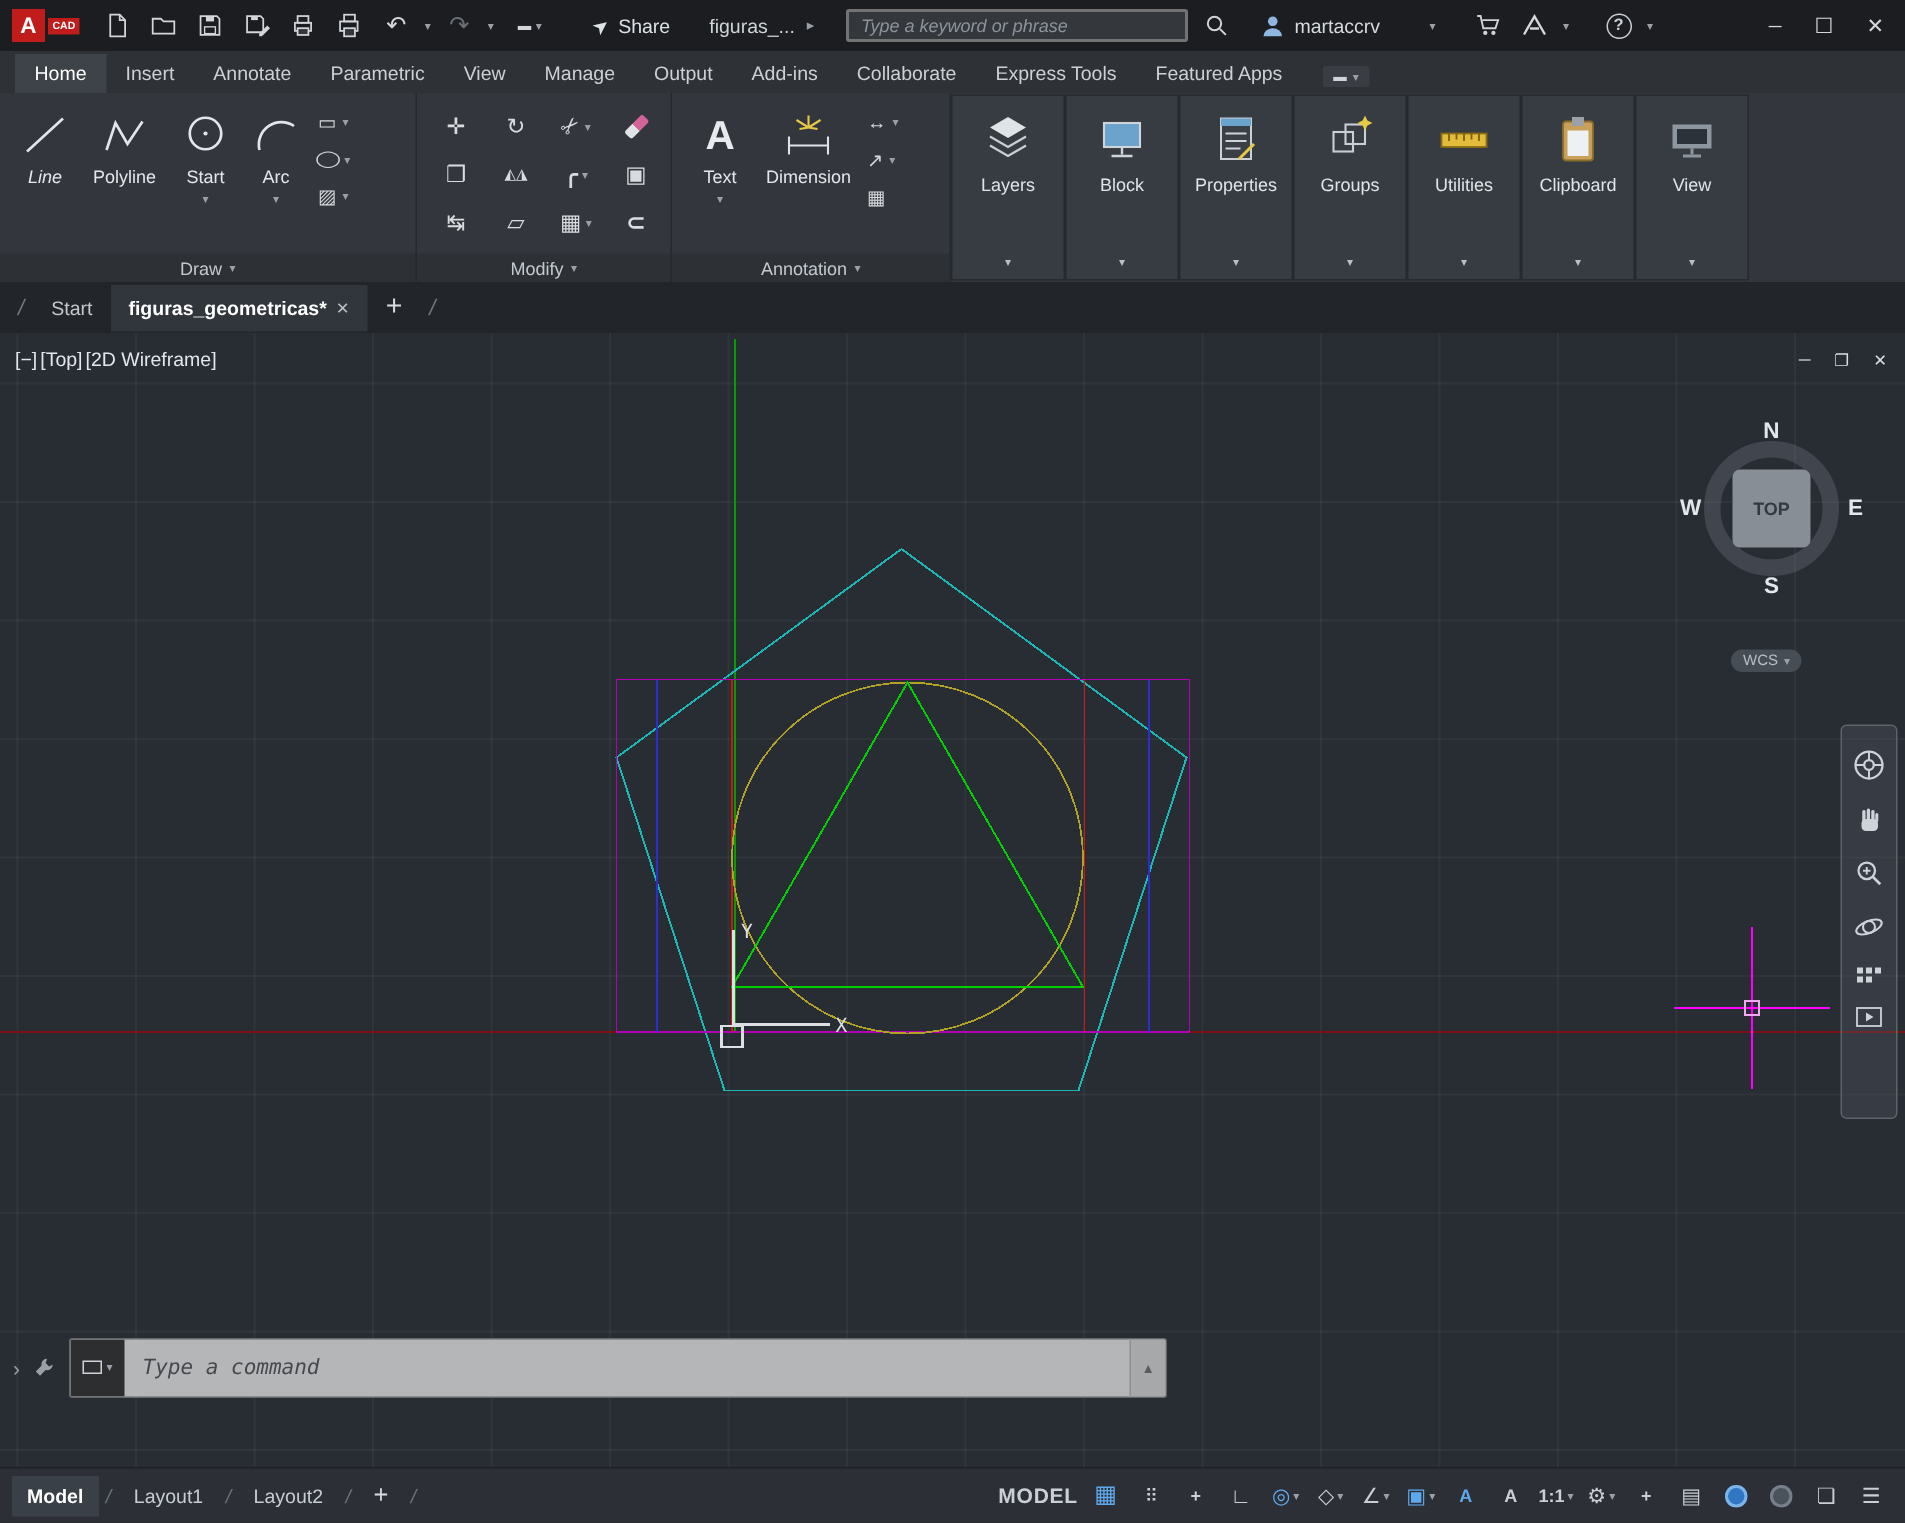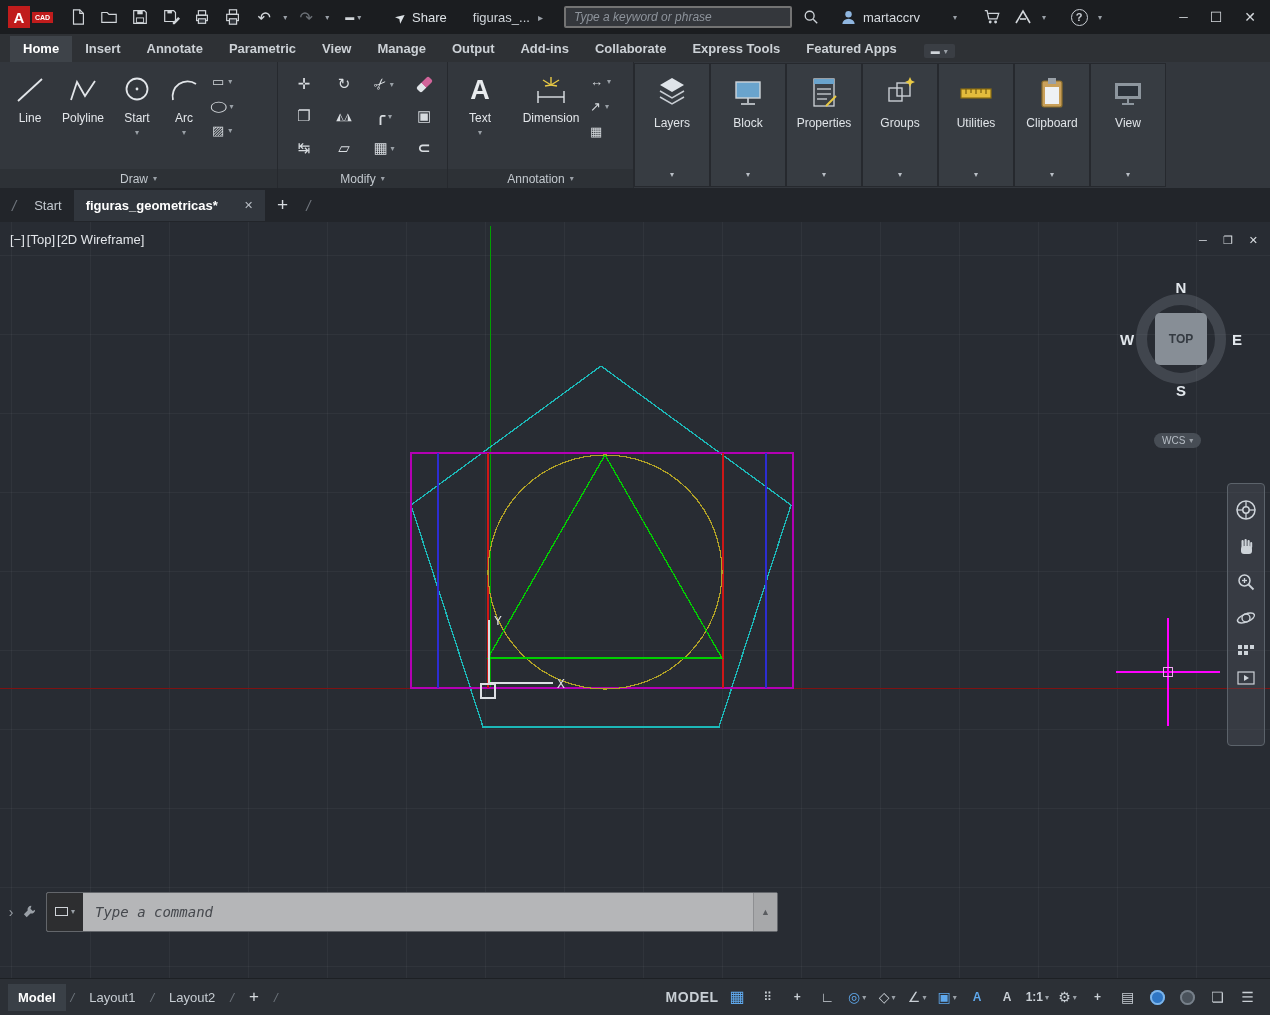--- a/index.html
+++ b/index.html
@@ -23,21 +23,21 @@
   .search { width:228px; height:22px; background:#34373c; border:2px solid #737373; border-radius:2px; margin-left:14px; display:flex; align-items:center; padding:0 8px; }
   .search input { flex:1; min-width:0; background:transparent; border:none; outline:none; color:#c6cbd1; font-style:italic; font-size:12px; font-family:"Liberation Sans",sans-serif; }
   .search input::placeholder { color:#8d939b; font-style:italic; }
   .user { display:flex; align-items:center; gap:6px; margin-left:10px; color:#d6dadf; }
   .helpq { width:17px; height:17px; border-radius:50%; border:1.5px solid #c9ced4; color:#c9ced4; font-size:11px; font-weight:bold; display:grid; place-items:center; }
   .winbtns { display:flex; align-items:center; gap:22px; margin-left:auto; padding-right:6px; color:#d4d8dc; font-size:12px; }
   .winbtns span { cursor:default; }
 
   
   .tabrow { height:28px; background:#2e3135; display:flex; align-items:flex-end; padding-left:10px; flex:0 0 auto; }
-  .rtab { padding:5px 13px 6px; color:#ccd1d6;font-weight:bold; }
+  .rtab { padding:5px 13px 6px; color:#ccd1d6; }
   .rtab.active { background:#3e4349; color:#ffffff; }
   .ribbon-opt { margin-left:14px; margin-bottom:4px; background:#3a3e44; border-radius:2px; padding:2px 7px; display:flex; align-items:center; gap:4px; color:#cfd4d9; font-size:9px; }
 
   
   .ribbon { height:126px; background:#33373d; display:flex; flex:0 0 auto; }
   .panel { position:relative; height:100%; border-right:1px solid #26292e; }
   .panel-title { position:absolute; bottom:0; left:0; right:0; height:19px; display:flex; align-items:center; justify-content:center; gap:5px; color:#c3c9cf; font-size:12px; background:rgba(0,0,0,.10); }
   .panel-body { display:flex; height:107px; padding:4px 4px 0 6px; }
   .bigtool { display:flex; flex-direction:column; align-items:center; padding-top:6px; gap:3px; color:#e3e6ea; font-size:12px; border-radius:2px; }
   .bigtool .ticon { height:36px; display:flex; align-items:center; justify-content:center; }
@@ -51,21 +51,21 @@
   .tile { width:76px; height:124px; margin-top:1px; background:#373c42; border:1px solid #26292e; display:flex; flex-direction:column; align-items:center; }
   .tile .ticon { margin-top:8px; height:42px; display:flex; align-items:center; }
   .tile .tlabel { font-size:12px; color:#e0e4e8; margin-top:2px; }
   .tile .tspacer { flex:1; }
   .tile .tcaret { height:16px; color:#b9bfc6; font-size:8px; }
 
   
   .filetabs { height:34px; background:#22252a; display:flex; align-items:center; padding-left:6px; flex:0 0 auto; }
   .slash { color:#70767d; font-size:15px; padding:0 6px; font-style:italic; }
   .ftab { padding:8px 12px; color:#c3c9cf; }
-  .ftab.active { background:#31363d; color:#fff; font-weight:bold; display:flex; align-items:center; gap:26px; }
+  .ftab.active { background:#31363d; color:#fff; font-weight:bold; display:flex; align-items:center; gap:6px; }
   .ftab .close { font-weight:normal; color:#b9bfc6; font-size:11px; }
   .ftab-new { color:#d6dade; font-size:19px; padding:0 12px; }
 
   
   .canvas { position:relative; height:756px; flex:0 0 auto; background:#282c33;
     background-image:
       linear-gradient(rgba(255,255,255,0.040) 1px, transparent 1px),
       linear-gradient(90deg, rgba(255,255,255,0.040) 1px, transparent 1px);
     background-size:79px 79px; background-position:11px 33px; overflow:hidden; }
   .vp-label { position:absolute; left:10px; top:10px; display:flex; gap:2px; color:#e3e6ea; font-size:13px; z-index:5; }
@@ -246,21 +246,21 @@
     <div class="ribbon-opt">
       <span>▬</span>
       <span class="caret">▾</span>
     </div>
   </div>
 
   <div class="ribbon">
 
     <div class="panel" style="width:278px;">
       <div class="panel-body">
-        <div class="bigtool" style="width:48px;">
+        <div class="bigtool" style="width:48px;font-style:italic;">
           <span class="ticon">
             <svg width="30" height="30" viewBox="0 0 30 30">
                 <line x1="3" y1="26" x2="27" y2="4" stroke="#e2e5e9" stroke-width="1.8"></line>
               </svg>
           </span>
           <span>Line</span>
         </div>
         <div class="bigtool" style="width:58px;">
           <span class="ticon">
             <svg width="30" height="30" viewBox="0 0 30 30">
@@ -357,21 +357,21 @@
       </div>
     </div>
 
     <div class="panel" style="width:186px;">
       <div class="panel-body">
         <div class="bigtool" style="width:52px;">
           <span class="ticon bigA">A</span>
           <span>Text</span>
           <span class="caret">▾</span>
         </div>
-        <div class="bigtool" style="width:66px;margin-left:12px;">
+        <div class="bigtool" style="width:66px;">
           <span class="ticon">
             <svg width="34" height="30" viewBox="0 0 34 30">
               <g stroke="#e8c945" stroke-width="1.4">
                 <line x1="17" y1="10" x2="17" y2="2"></line>
                   <line x1="17" y1="10" x2="9" y2="5"></line>
                   <line x1="17" y1="10" x2="25" y2="5"></line>
                   <line x1="17" y1="10" x2="11" y2="11"></line>
                   <line x1="17" y1="10" x2="23" y2="11"></line>
               </g>
               <g stroke="#dfe3e7" stroke-width="1.4">

